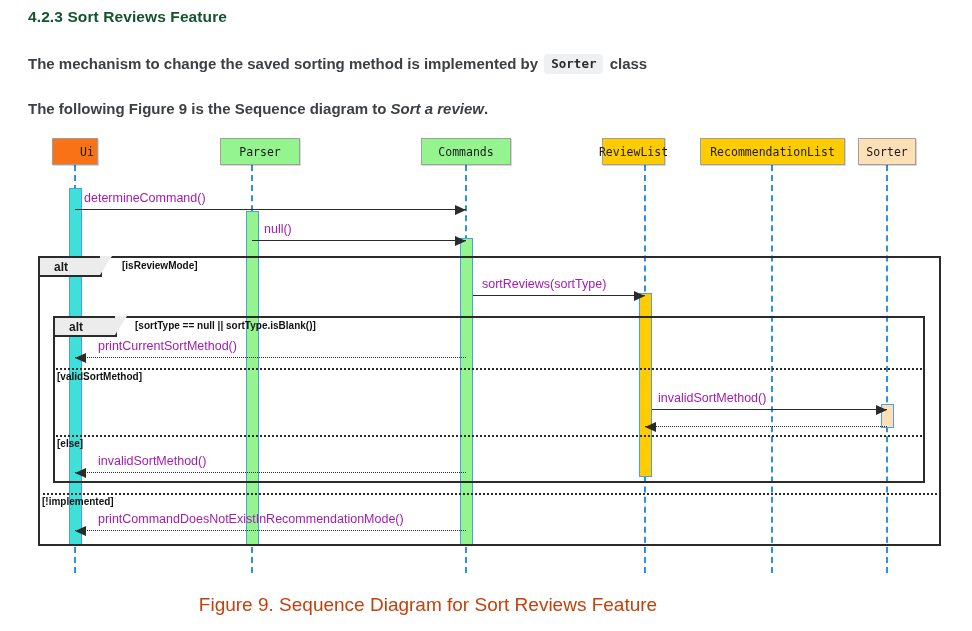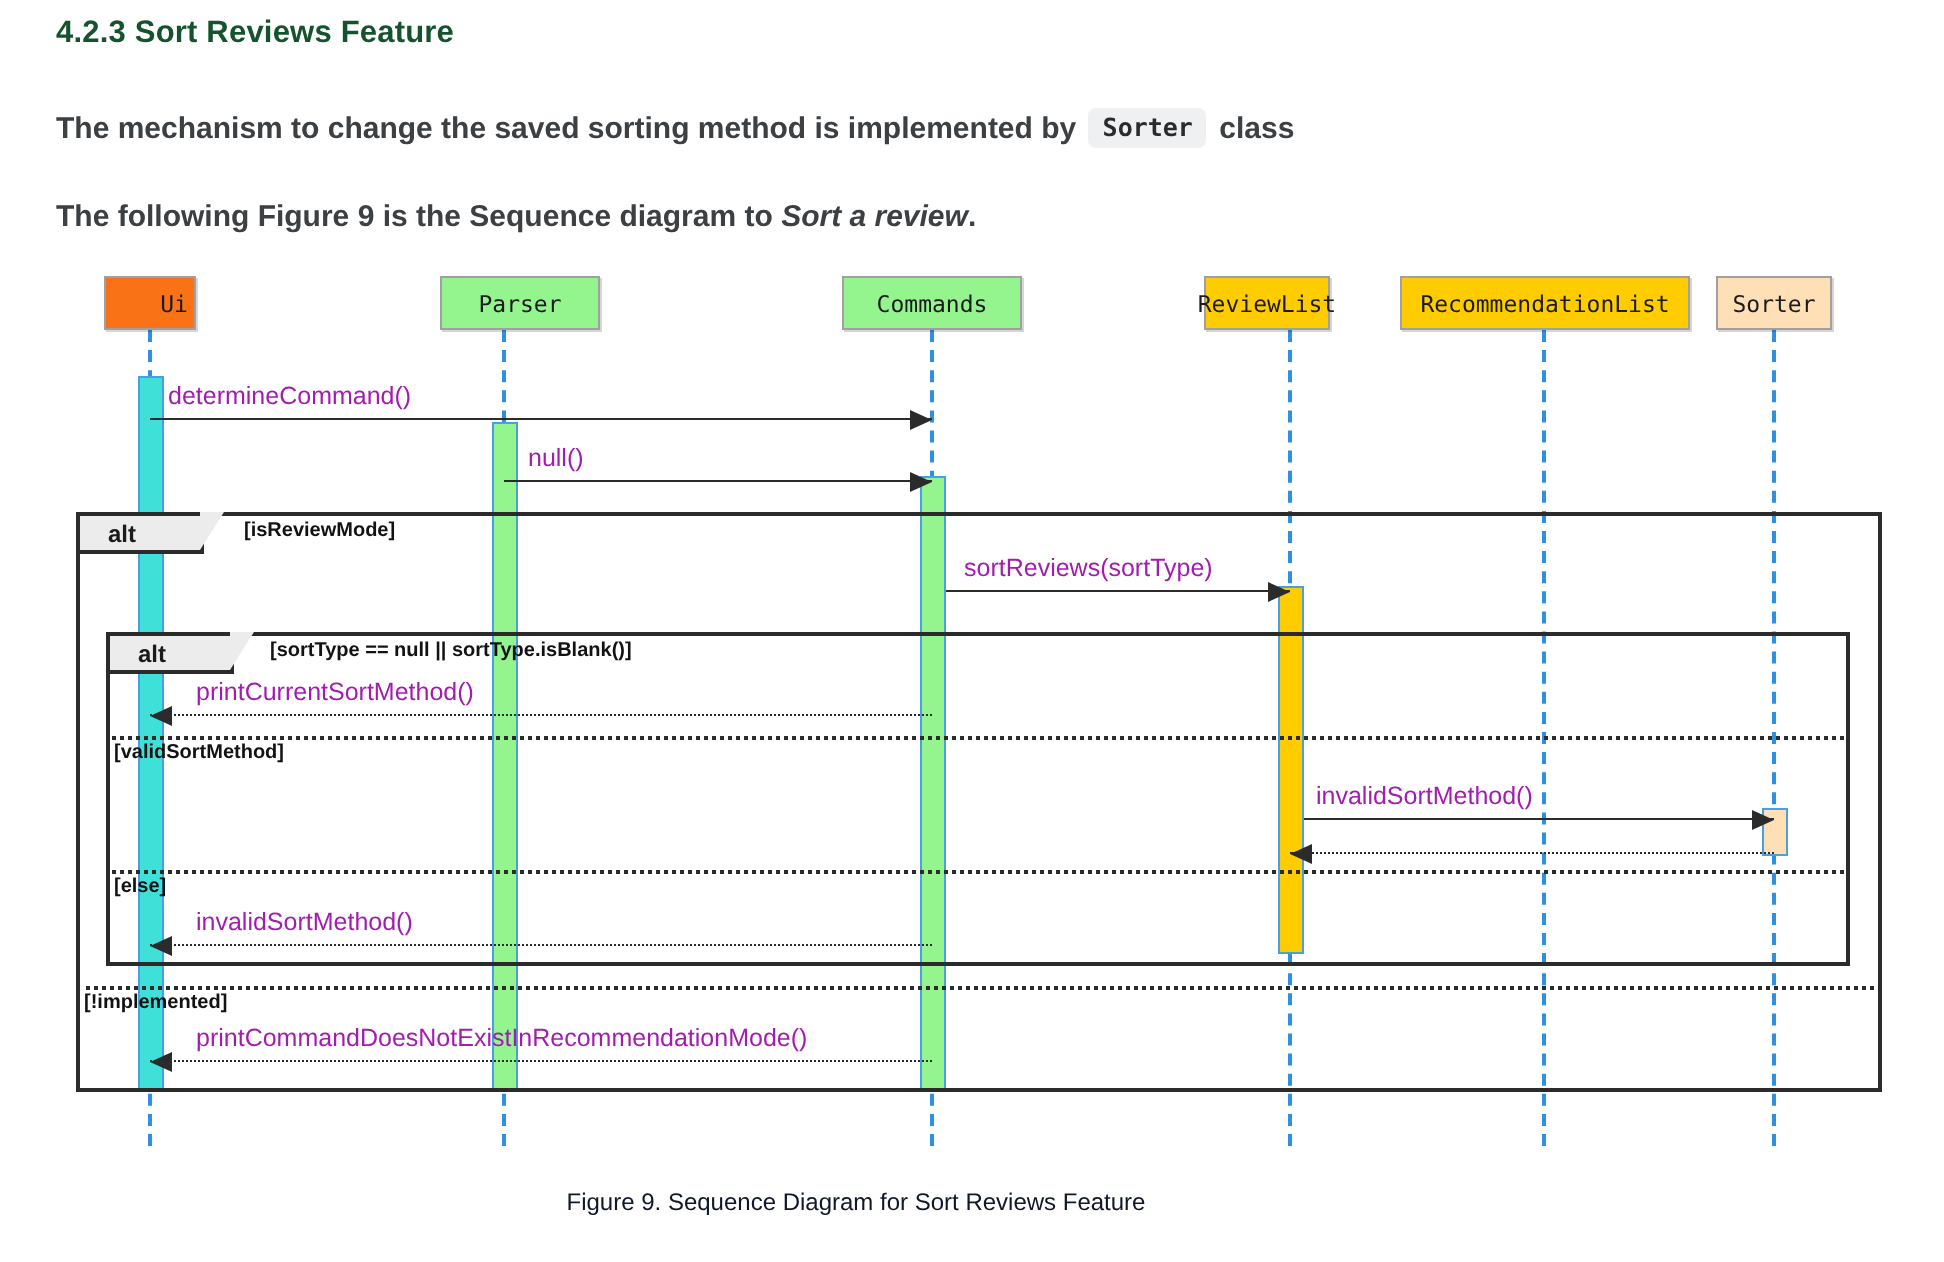--- a/index.html
+++ b/index.html
@@ -38,21 +38,21 @@
     border-radius: 4px;
     padding: 2px 7px 3px 7px;
     color: #2b2b2b;
     vertical-align: 1px;
     margin: 0 2px;
   }
   .ital { font-style: italic; }
 
   .figure-caption {
     position: absolute; left: 0; top: 594px; width: 856px;
-    text-align: center; font-size: 12px; color: #0f172a;
+    text-align: center; font-size: 19px; color: #c2410c;
   }
 
   
   #diagram {
     position: absolute; left: 0; top: 138px;
     width: 972px; height: 440px;
   }
 
   
   .participant {

